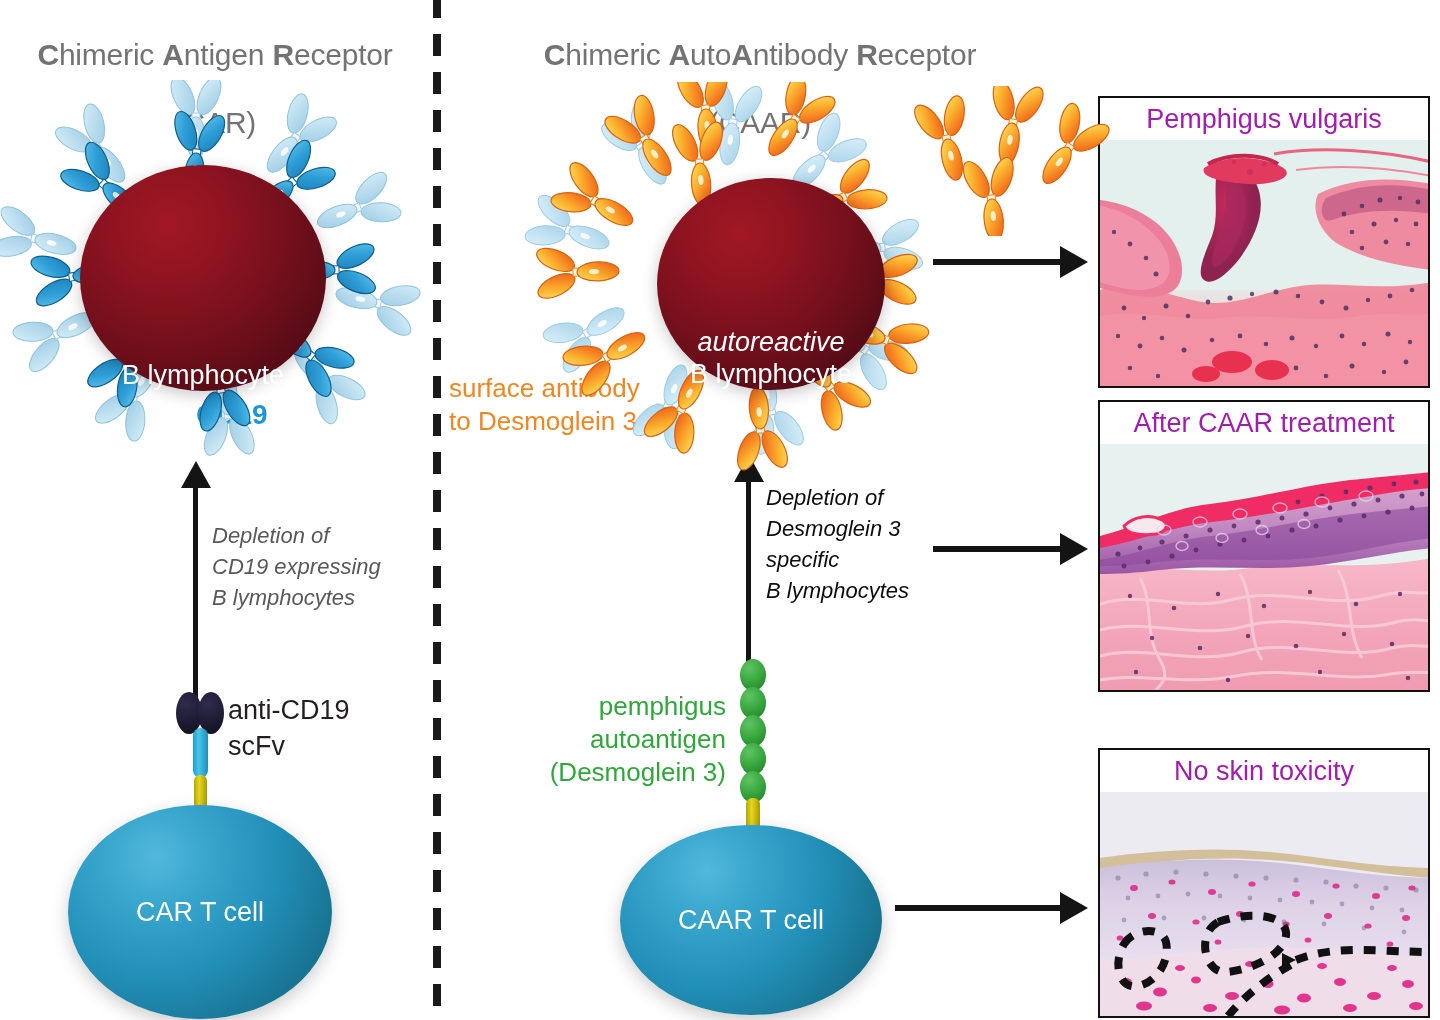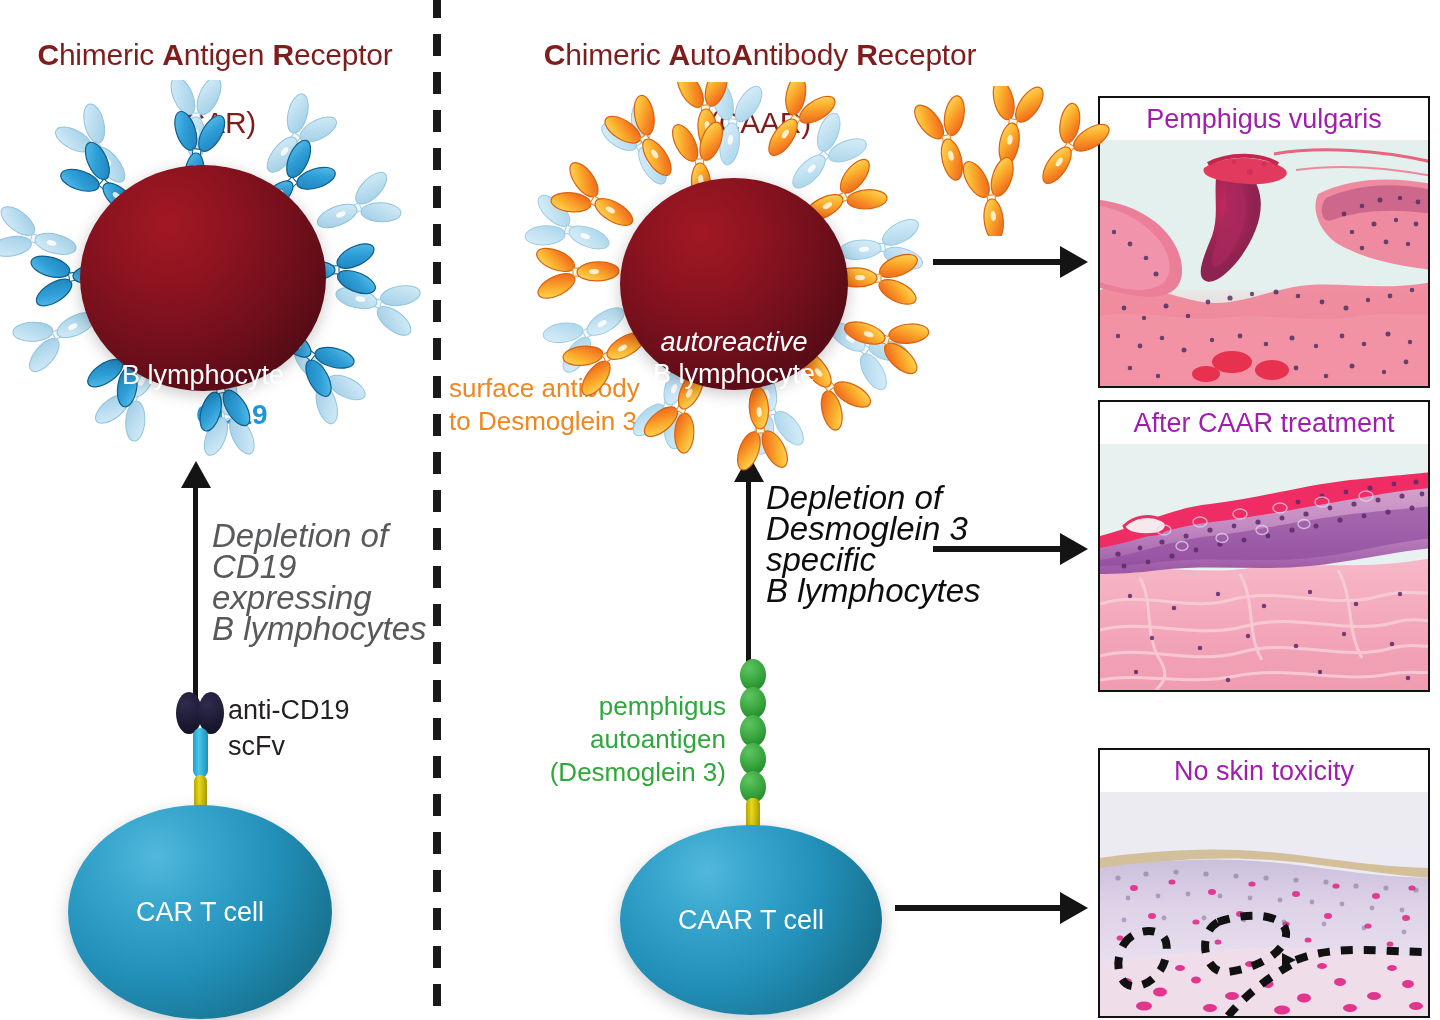--- a/index.html
+++ b/index.html
@@ -20,21 +20,21 @@
     left: 0; top: 0;
     width: 1440px;
     height: 1020px;
   }
   .abs { position: absolute; }
 
   
   .panel-title {
     position: absolute;
     text-align: center;
-    color: #7f1d1d;
+    color: #737373;
     font-size: 30px;
     line-height: 34px;
     letter-spacing: -0.2px;
     white-space: pre-line;
   }
   .panel-title b { font-weight: 700; }
   #title-car  { left: 0px;   top: 4px;  width: 430px; }
   #title-caar { left: 450px; top: 4px;  width: 620px; }
 
   
@@ -135,21 +135,21 @@
     border-bottom: 16px solid transparent;
     border-left: 28px solid #141414;
   }
 
   
   .note {
     position: absolute;
     font-style: italic;
     white-space: pre-line;
     line-height: 31px;
-    font-size: 33px;
+    font-size: 22px;
   }
   .note.gray { color: #58595b; }
   .note.black { color: #0d0d0d; }
 
   .label {
     position: absolute;
     white-space: pre-line;
     line-height: 33px;
     font-size: 26px;
   }
@@ -322,21 +322,21 @@
     <use href="#abOrange" transform="translate(360,256) rotate(108)"></use>
     <use href="#abOrange" transform="translate(306,300) rotate(142)"></use>
     <use href="#abOrange" transform="translate(240,342) rotate(176)"></use>
     <use href="#abOrange" transform="translate(164,322) rotate(206)"></use>
     <use href="#abOrange" transform="translate(92,272) rotate(240)"></use>
     <use href="#abOrange" transform="translate(62,190) rotate(268)"></use>
     <use href="#abOrange" transform="translate(80,122) rotate(300)"></use>
     <use href="#abOrange" transform="translate(128,62) rotate(326)"></use>
   </svg>
 
-  <div class="bcell" style="left:620px; top:178px; width:228px; height:212px;">
+  <div class="bcell" style="left:657px; top:178px; width:228px; height:212px;">
     <div class="l1 it">autoreactive</div>
     <div class="l2">B lymphocyte</div>
   </div>
 
   <svg class="abs" style="left:900px; top:86px; width:210px; height:150px; z-index:5;" viewBox="0 0 210 150">
     <use href="#abOrange" transform="translate(48,58) rotate(-14)"></use>
     <use href="#abOrange" transform="translate(112,42) rotate(10)"></use>
     <use href="#abOrange" transform="translate(166,66) rotate(34)"></use>
     <use href="#abOrange" transform="translate(92,118) rotate(-6)"></use>
   </svg>

